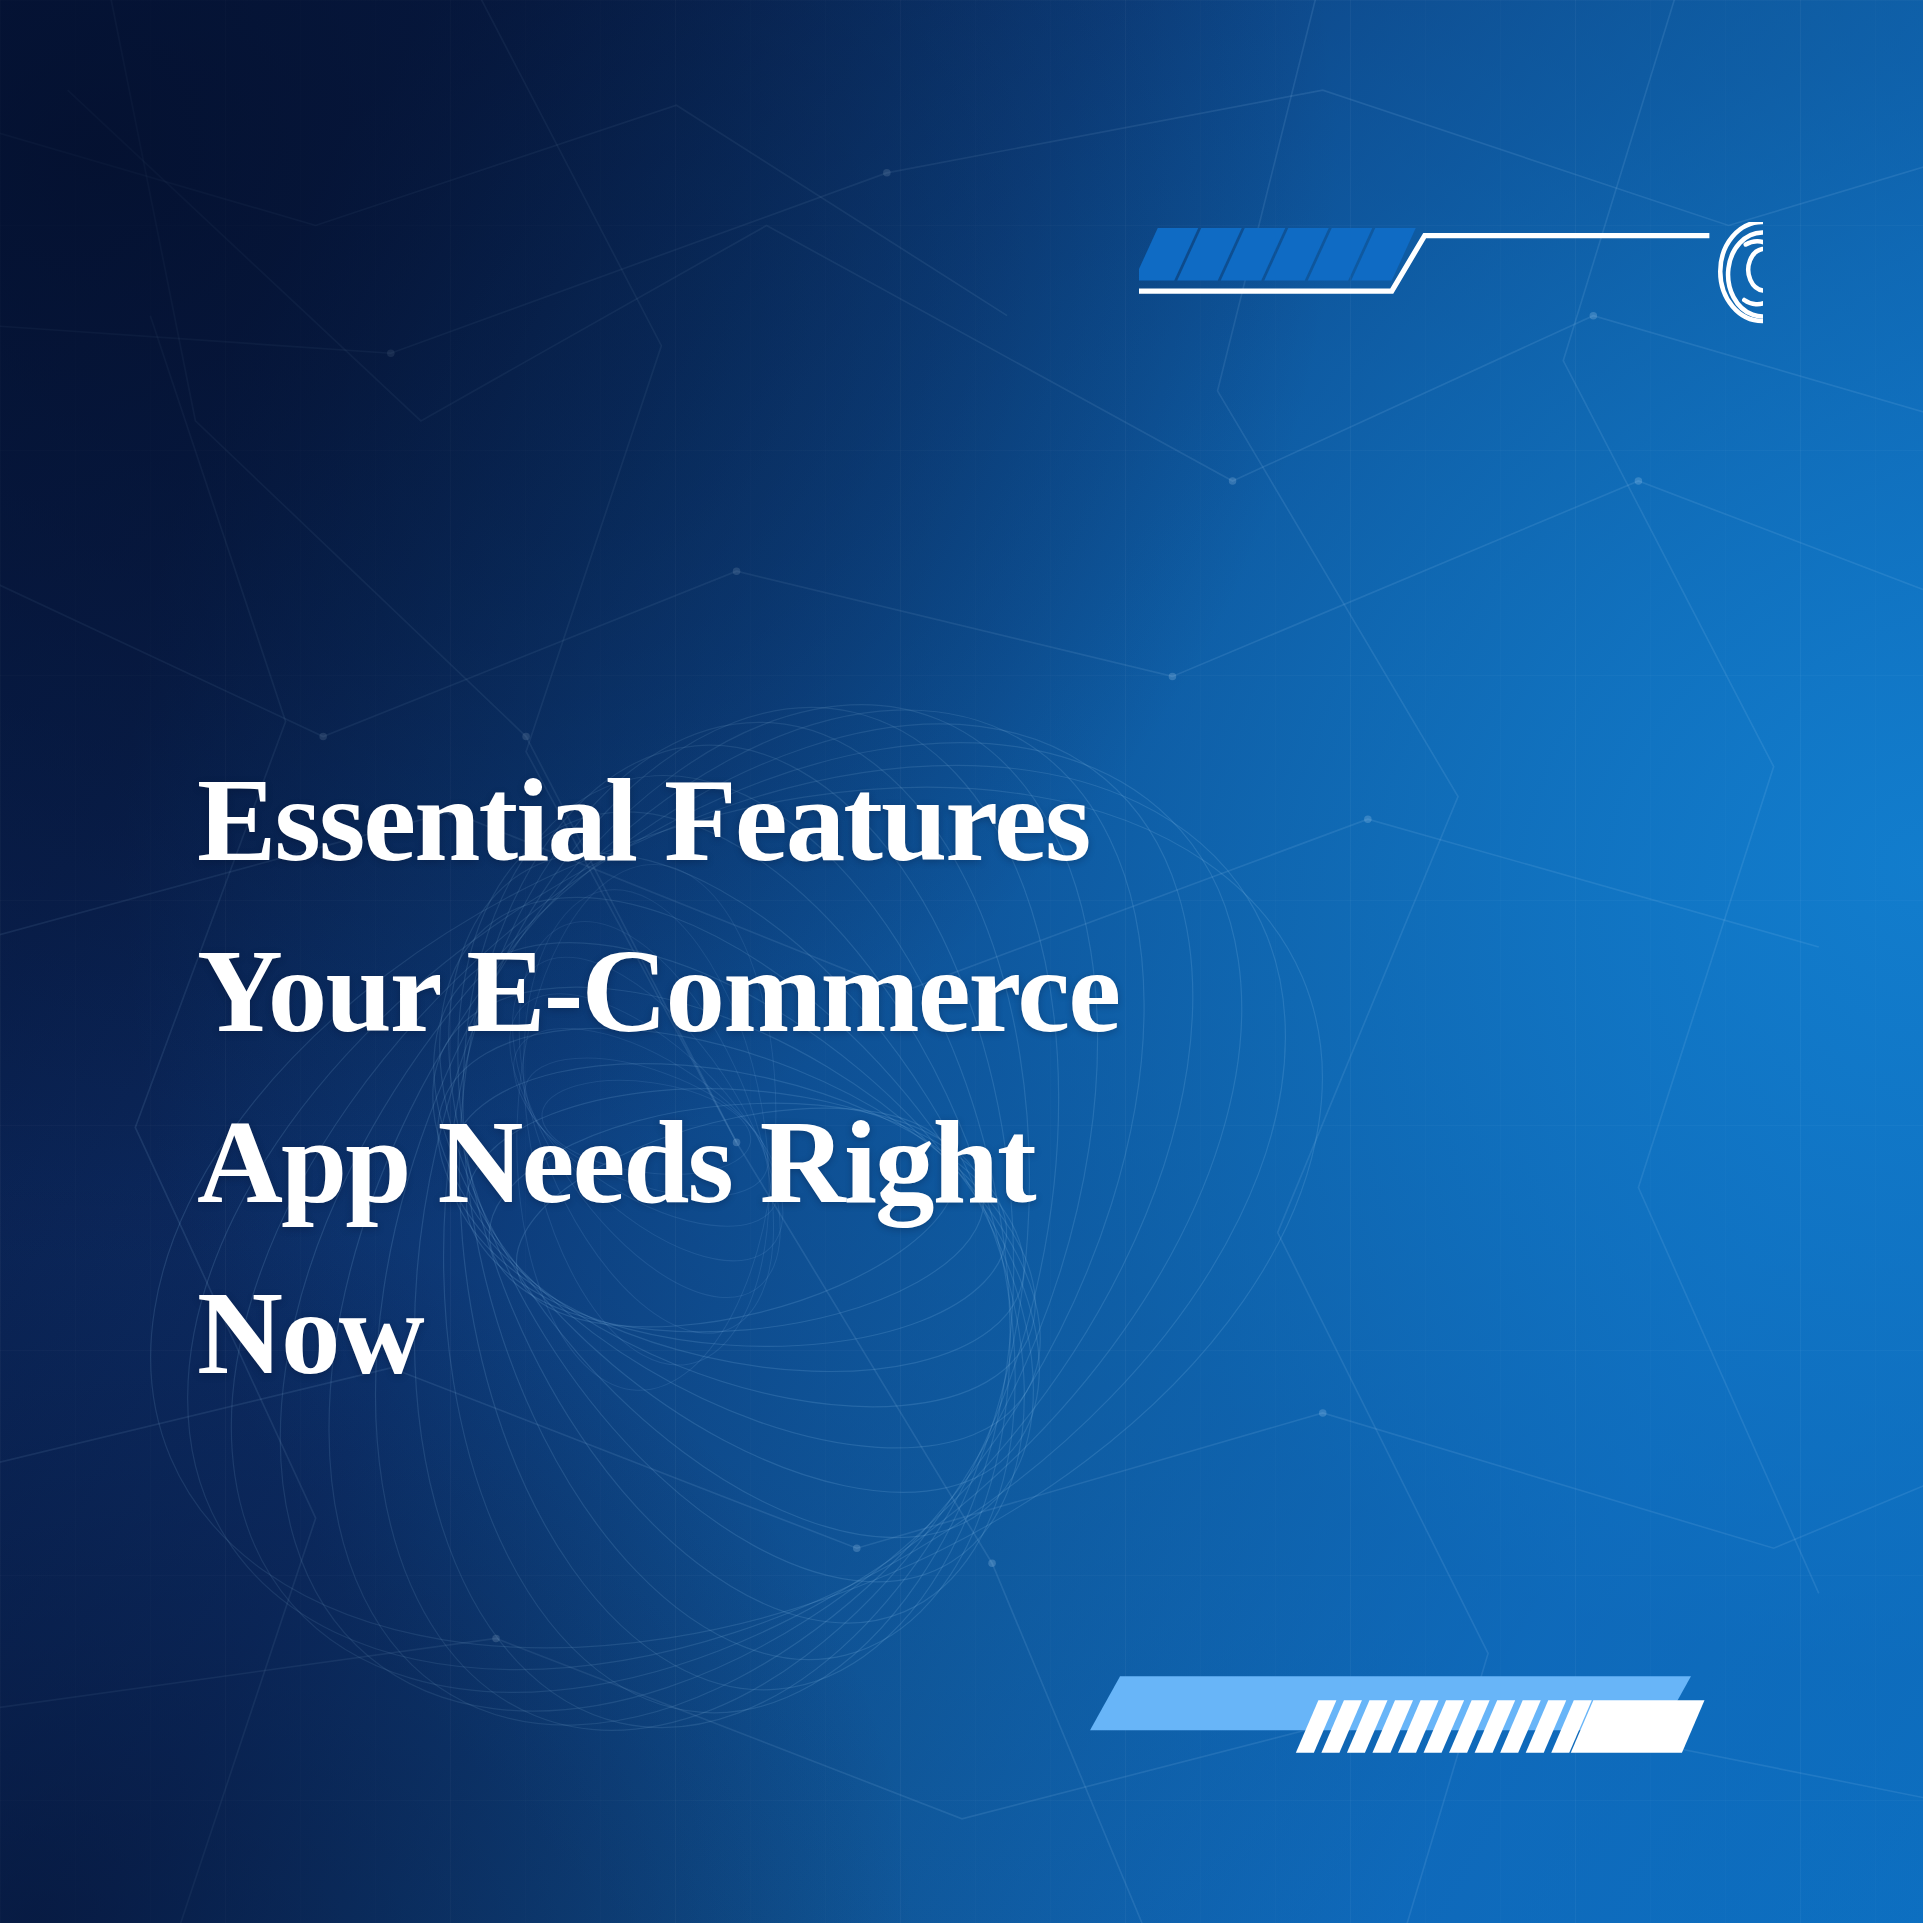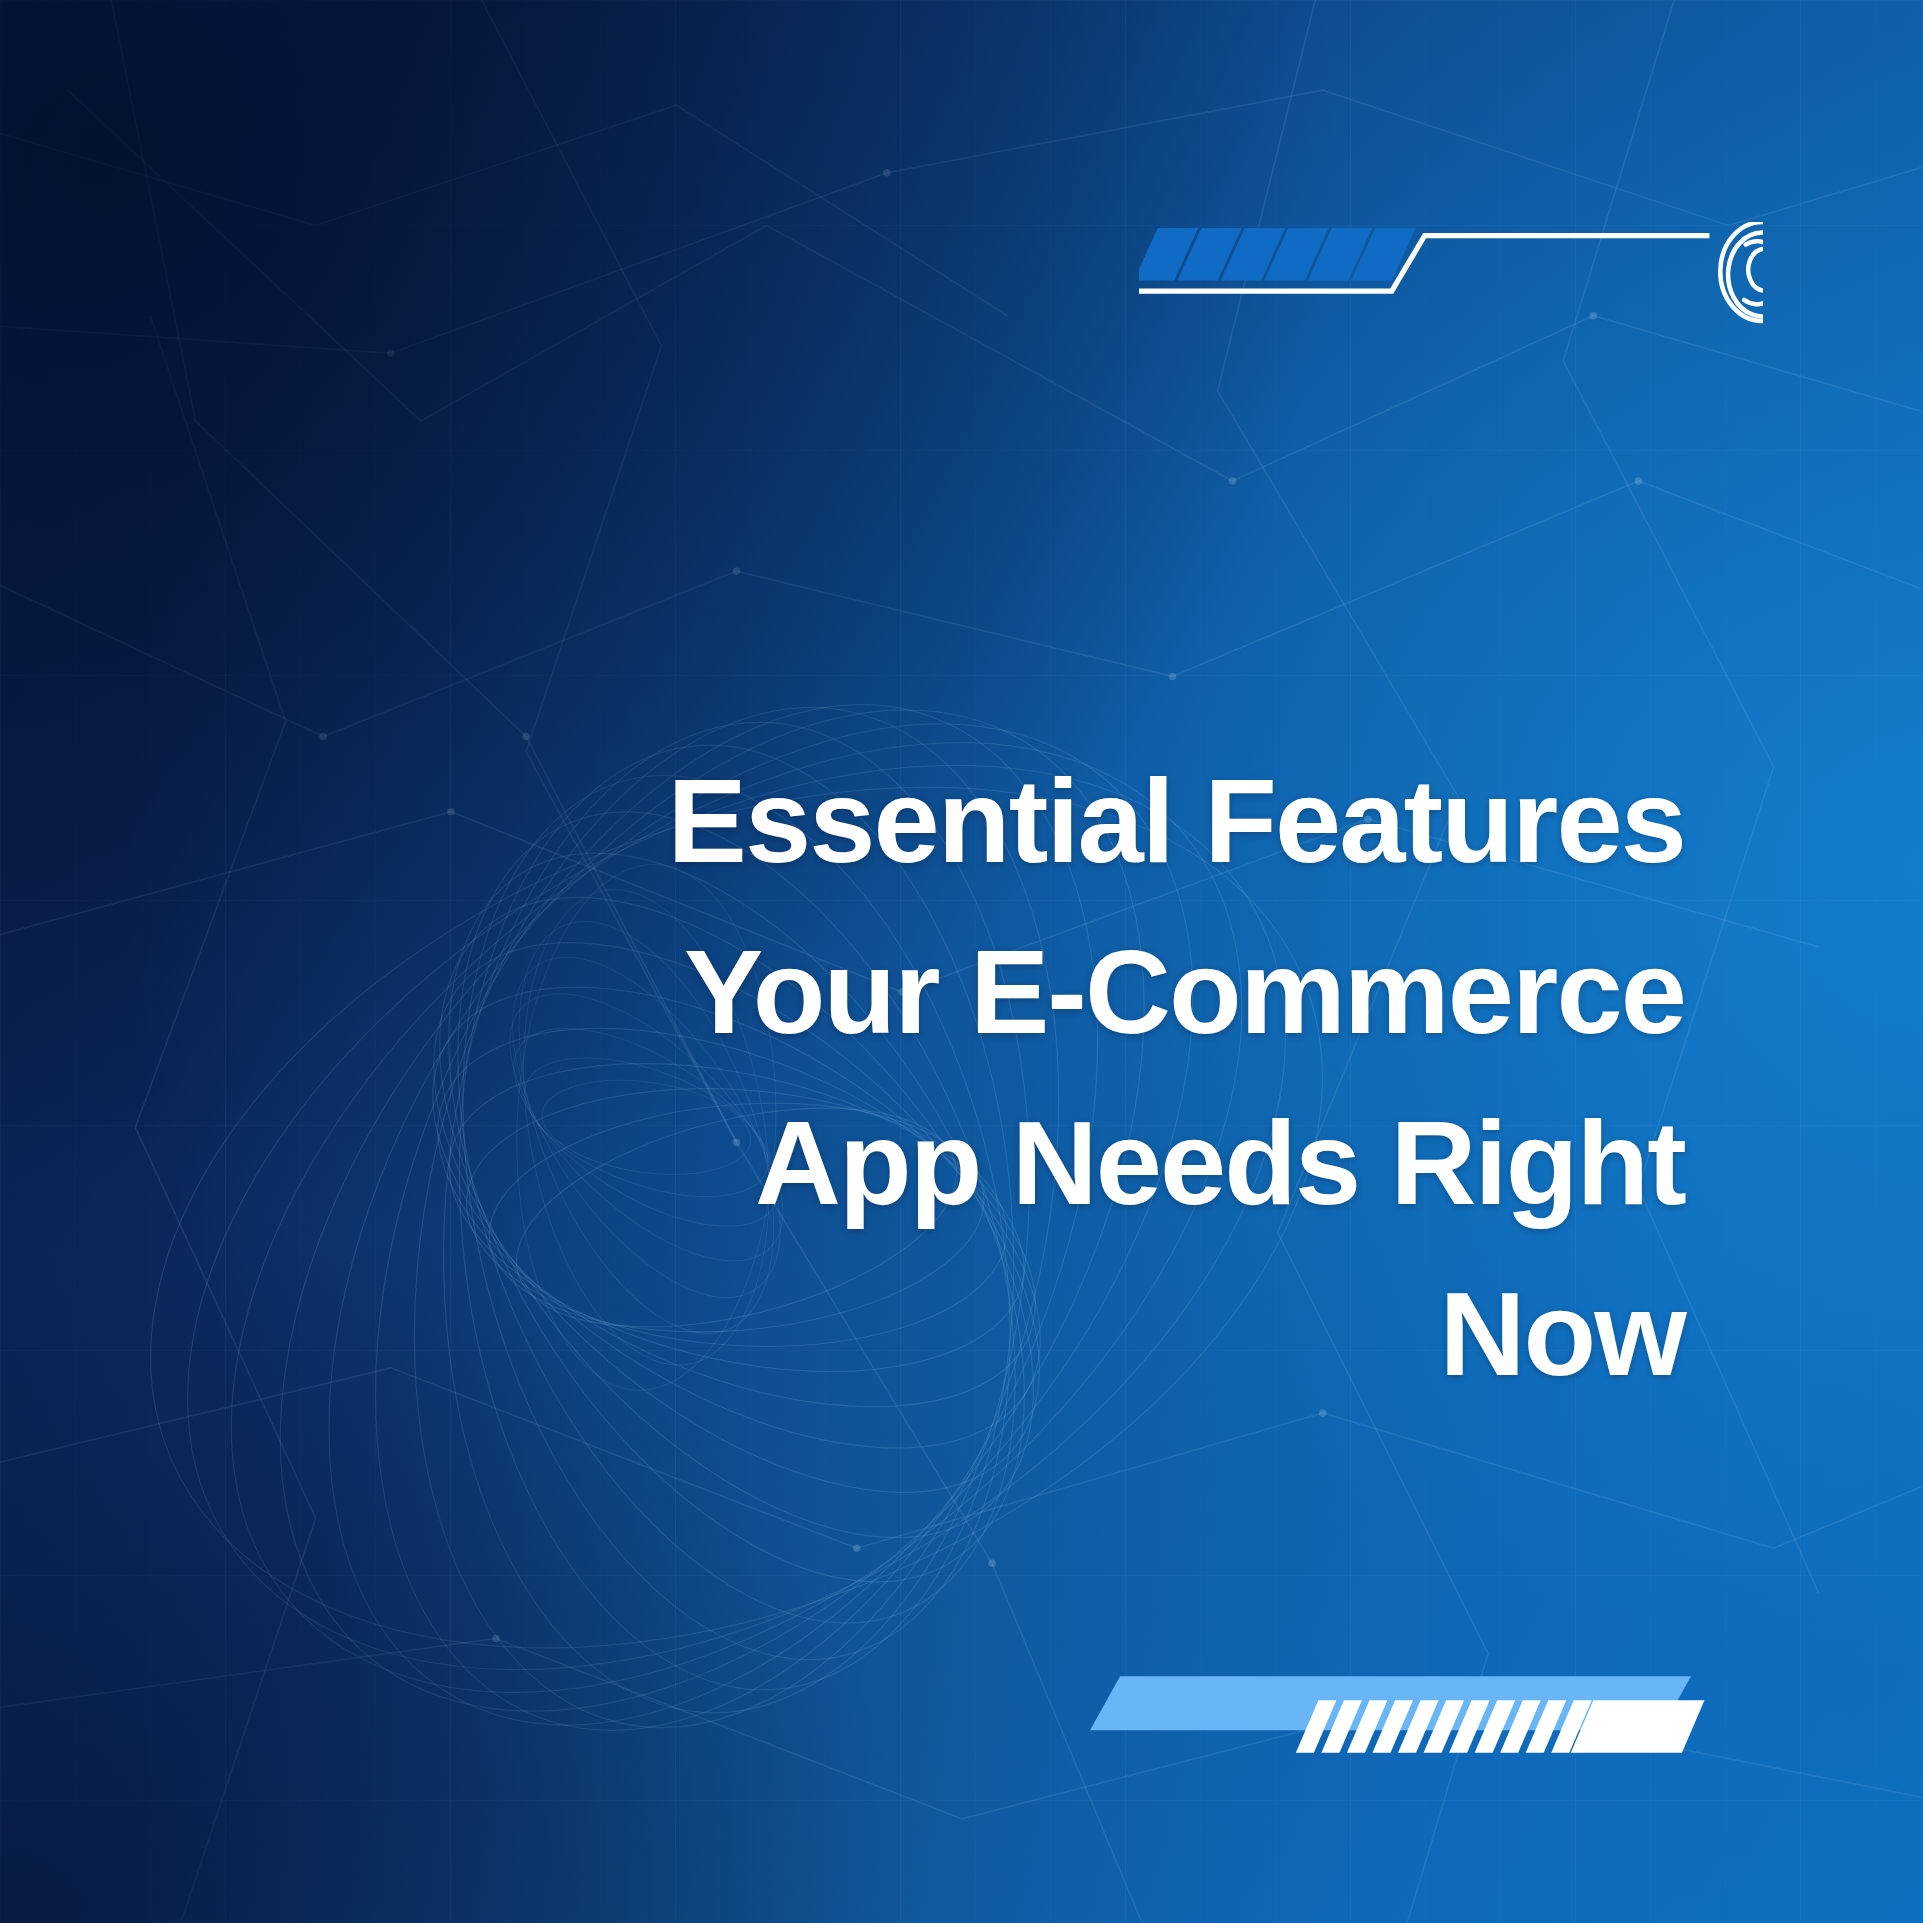--- a/index.html
+++ b/index.html
@@ -57,28 +57,27 @@
 
   svg.bg-svg { position: absolute; inset: 0; width: 1924px; height: 1924px; pointer-events: none; }
 
   
   #headline {
     position: absolute;
     left: 197px;
     top: 655px;
     width: 1488px;
     color: #ffffff;
-    font-family: Liberation Sans, sans-serif;
+    font-family: Liberation Serif, serif;
     font-weight: 700;
     font-size: 119px;
     line-height: 171px;
     letter-spacing: -1.9px;
     text-shadow: 0 2.3px 7.5px rgba(2,14,40,0.28);
     white-space: pre-line;
-    text-align: right;
   }
 
   
   #hud-top {
     position: absolute;
     left: 1139px;
     top: 222px;
     width: 624px;
     height: 150px;
   }

